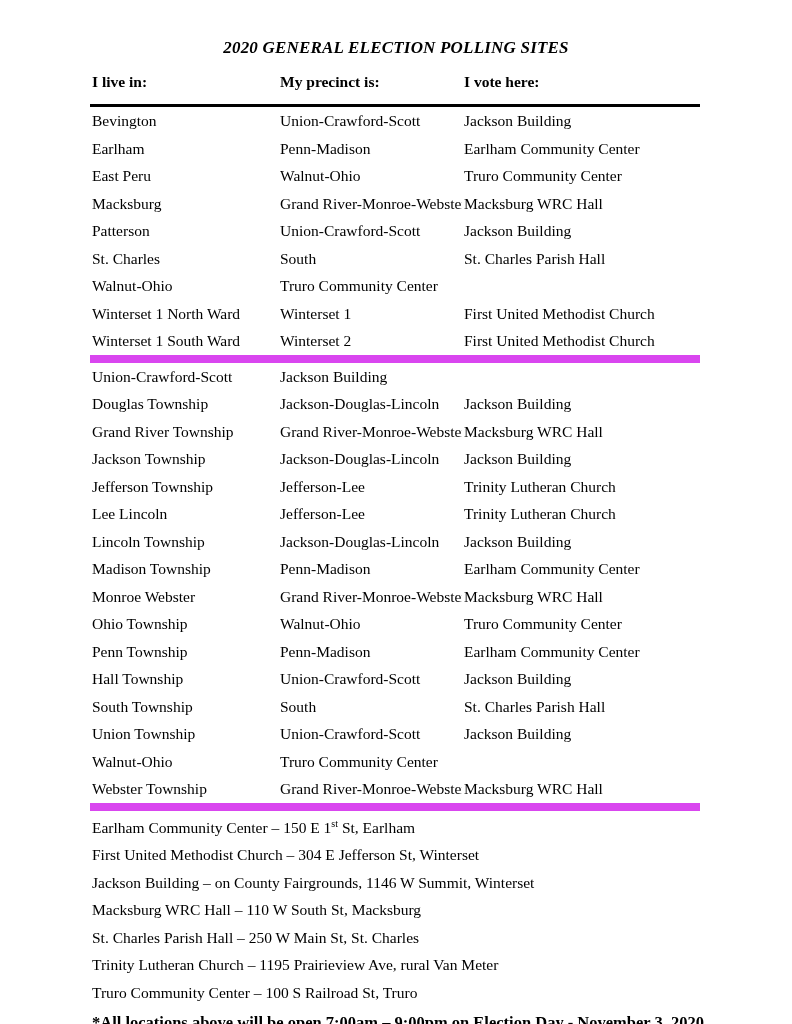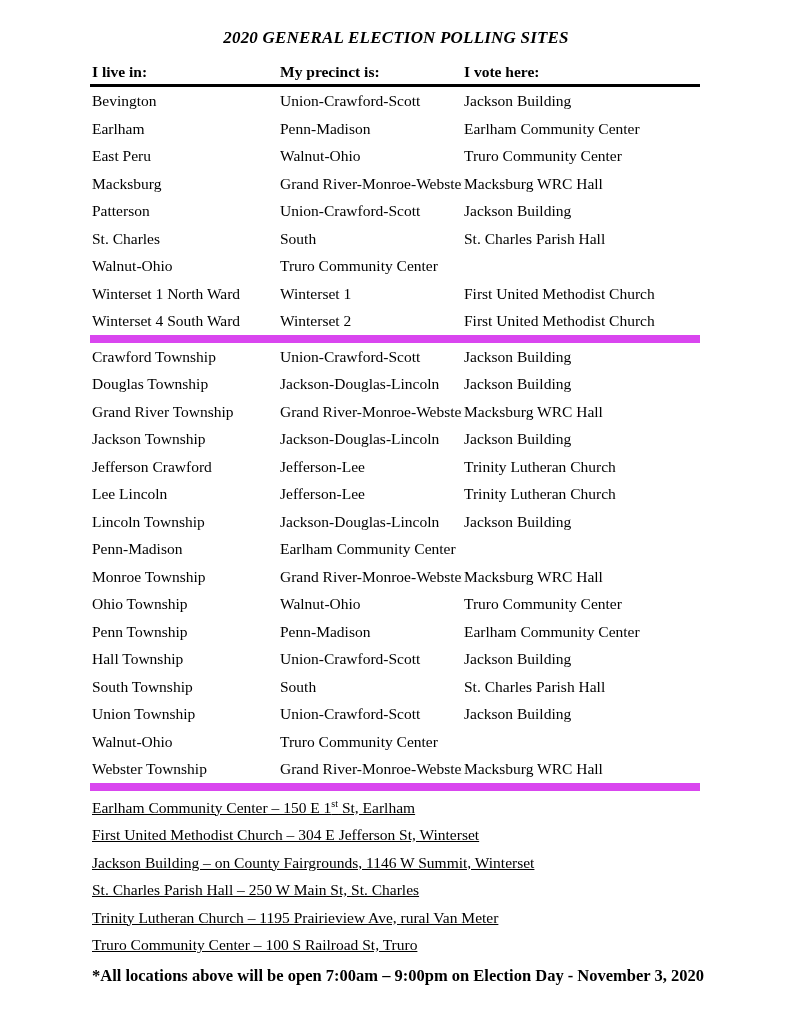--- a/index.html
+++ b/index.html
@@ -11,21 +11,21 @@
     position: relative;
     width: 792px;
     height: 1024px;
     background: #ffffff;
     color: #000000;
     font-family: "Liberation Serif", "DejaVu Serif", serif;
     overflow: hidden;
   }
   .title {
     margin: 0;
-    padding-top: 28px;
+    padding-top: 38px;
     text-align: center;
     font-size: 17px;
     line-height: 20px;
     font-weight: bold;
     font-style: italic;
     letter-spacing: 0.2px;
   }
   .table {
     margin-left: 90px;
     margin-top: 14px;
@@ -37,38 +37,37 @@
     height: 27.5px;
     line-height: 27.5px;
     font-size: 15.5px;
   }
   .thead {
     display: grid;
     grid-template-columns: 188px 184px 1fr;
     line-height: 20px;
     font-size: 15.5px;
     font-weight: bold;
-    padding-bottom: 2px;
+    padding-bottom: 12px;
     border-bottom: 3px solid #000000;
   }
   .cell {
     padding-left: 2px;
     white-space: nowrap;
     overflow: hidden;
   }
   .tgroup { border-bottom: 8px solid #d946ef; }
   .locations {
     margin-left: 92px;
     margin-top: 3px;
   }
   .loc-line {
     font-size: 15.5px;
     line-height: 27.5px;
     white-space: nowrap;
-    text-decoration: underline;
   }
   .loc-line sup {
     font-size: 10px;
     line-height: 0;
   }
   .note {
     margin: 7px 0 0 92px;
     font-size: 16.5px;
     line-height: 20px;
     font-weight: bold;
@@ -124,68 +123,68 @@
       <div class="row">
         <div class="cell">Walnut-Ohio</div>
         <div class="cell">Truro Community Center</div>
       </div>
       <div class="row">
         <div class="cell">Winterset 1 North Ward</div>
         <div class="cell">Winterset 1</div>
         <div class="cell">First United Methodist Church</div>
       </div>
       <div class="row">
-        <div class="cell">Winterset 4 South Ward</div>
+        <div class="cell">Winterset 1 South Ward</div>
         <div class="cell">Winterset 2</div>
         <div class="cell">First United Methodist Church</div>
       </div>
     </div>
 
     <div class="tgroup">
       <div class="row">
-        <div class="cell">Crawford Township</div>
         <div class="cell">Union-Crawford-Scott</div>
         <div class="cell">Jackson Building</div>
       </div>
       <div class="row">
         <div class="cell">Douglas Township</div>
         <div class="cell">Jackson-Douglas-Lincoln</div>
         <div class="cell">Jackson Building</div>
       </div>
       <div class="row">
         <div class="cell">Grand River Township</div>
         <div class="cell">Grand River-Monroe-Webster</div>
         <div class="cell">Macksburg WRC Hall</div>
       </div>
       <div class="row">
         <div class="cell">Jackson Township</div>
         <div class="cell">Jackson-Douglas-Lincoln</div>
         <div class="cell">Jackson Building</div>
       </div>
       <div class="row">
-        <div class="cell">Jefferson Crawford</div>
+        <div class="cell">Jefferson Township</div>
         <div class="cell">Jefferson-Lee</div>
         <div class="cell">Trinity Lutheran Church</div>
       </div>
       <div class="row">
         <div class="cell">Lee Lincoln</div>
         <div class="cell">Jefferson-Lee</div>
         <div class="cell">Trinity Lutheran Church</div>
       </div>
       <div class="row">
         <div class="cell">Lincoln Township</div>
         <div class="cell">Jackson-Douglas-Lincoln</div>
         <div class="cell">Jackson Building</div>
       </div>
       <div class="row">
+        <div class="cell">Madison Township</div>
         <div class="cell">Penn-Madison</div>
         <div class="cell">Earlham Community Center</div>
       </div>
       <div class="row">
-        <div class="cell">Monroe Township</div>
+        <div class="cell">Monroe Webster</div>
         <div class="cell">Grand River-Monroe-Webster</div>
         <div class="cell">Macksburg WRC Hall</div>
       </div>
       <div class="row">
         <div class="cell">Ohio Township</div>
         <div class="cell">Walnut-Ohio</div>
         <div class="cell">Truro Community Center</div>
       </div>
       <div class="row">
         <div class="cell">Penn Township</div>
@@ -217,20 +216,21 @@
         <div class="cell">Macksburg WRC Hall</div>
       </div>
     </div>
 
   </div>
 
   <div class="locations">
     <div class="loc-line"><span>Earlham Community Center – 150 E 1</span><sup>st</sup><span> St, Earlham</span></div>
     <div class="loc-line"><span>First United Methodist Church – 304 E Jefferson St, Winterset</span></div>
     <div class="loc-line"><span>Jackson Building – on County Fairgrounds, 1146 W Summit, Winterset</span></div>
+    <div class="loc-line"><span>Macksburg WRC Hall – 110 W South St, Macksburg</span></div>
     <div class="loc-line"><span>St. Charles Parish Hall – 250 W Main St, St. Charles</span></div>
     <div class="loc-line"><span>Trinity Lutheran Church – 1195 Prairieview Ave, rural Van Meter</span></div>
     <div class="loc-line"><span>Truro Community Center – 100 S Railroad St, Truro</span></div>
   </div>
 
   <p class="note">*All locations above will be open 7:00am – 9:00pm on Election Day - November 3, 2020</p>
 
 </div>
 
 </body></html>

